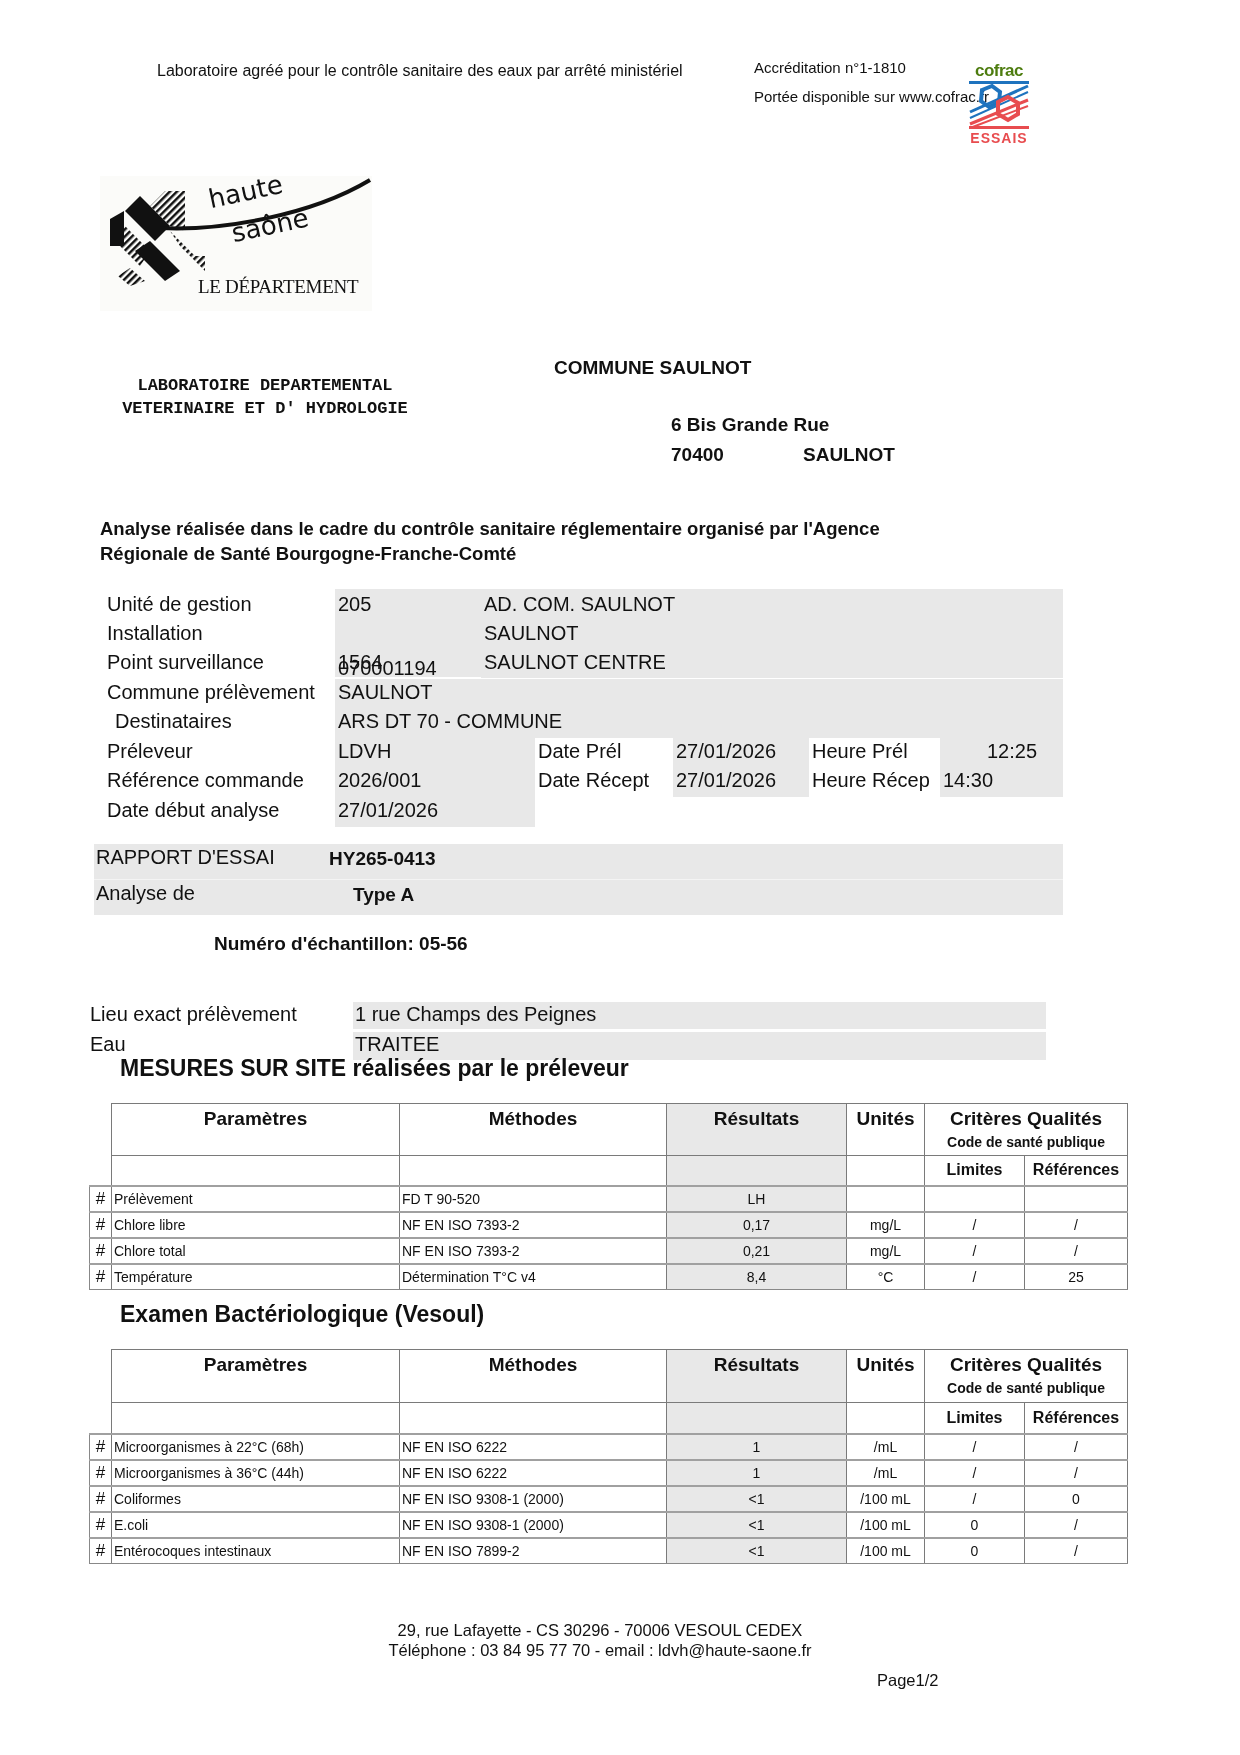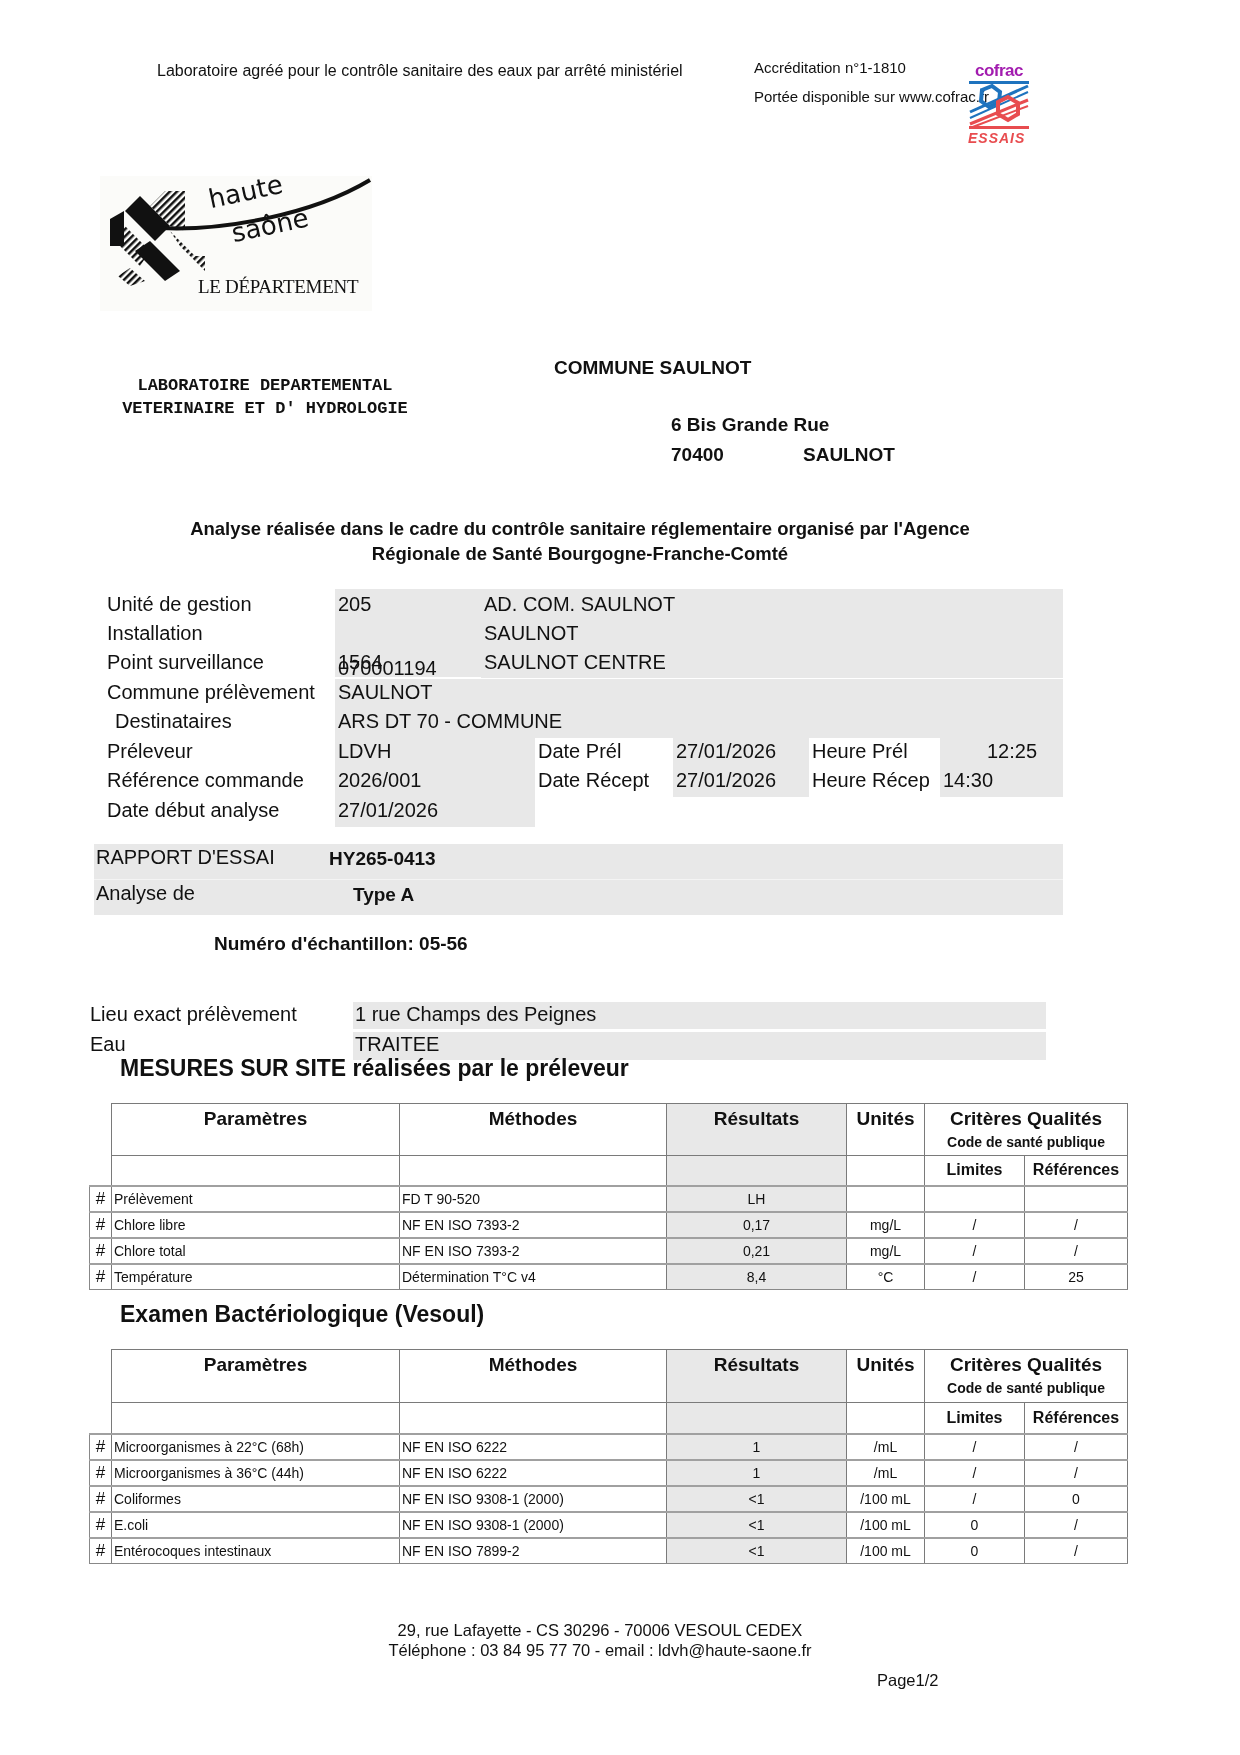--- a/index.html
+++ b/index.html
@@ -28,32 +28,32 @@
   table.res tr.data td { height: 24px; border-top: 2px solid #a0a0a0; border-bottom: 1px solid #888; }
 </style>
 </head>
 <body>
 
 <div class="abs hdr-small" style="left:157px; top:62px;">Laboratoire agréé pour le contrôle sanitaire des eaux par arrêté ministériel</div>
 <div class="abs tiny" style="left:754px; top:59px;">Accréditation n°1-1810</div>
 <div class="abs tiny" style="left:754px; top:88px;">Portée disponible sur www.cofrac.fr</div>
 
 <div class="abs" style="left:968px; top:62px; width:62px; height:86px;">
-  <div style="position:absolute; left:0; top:0; width:62px; text-align:center; font-weight:bold; font-size:17px; color:#a21caf; letter-spacing:-0.5px; line-height:18px;">cofrac</div>
+  <div style="position:absolute; left:0; top:0; width:62px; text-align:center; font-weight:bold; font-size:17px; color:#4d7c0f; letter-spacing:-0.5px; line-height:18px;">cofrac</div>
   <svg style="position:absolute; left:0; top:18px;" width="62" height="50" viewBox="0 0 62 50">
     <rect x="1" y="1" width="60" height="3" fill="#1e73be"></rect>
     <polygon points="14,10 24,6 32,12 31,22 21,27 13,21" fill="none" stroke="#1e73be" stroke-width="4"></polygon>
     <line x1="2" y1="32" x2="60" y2="6" stroke="#1e73be" stroke-width="3"></line>
     <line x1="2" y1="38" x2="60" y2="12" stroke="#1e73be" stroke-width="2"></line>
     <polygon points="30,22 40,17 50,23 50,34 40,40 30,34" fill="none" stroke="#e84c4f" stroke-width="4"></polygon>
     <line x1="2" y1="44" x2="60" y2="20" stroke="#e84c4f" stroke-width="3"></line>
     <line x1="2" y1="48" x2="60" y2="26" stroke="#e84c4f" stroke-width="2"></line>
     <rect x="1" y="46" width="60" height="3" fill="#e84c4f"></rect>
   </svg>
-  <div style="position:absolute; left:0; top:68px; width:62px; text-align:left; font-weight:bold; font-size:14px; color:#e84c4f; letter-spacing:1px;font-style:italic;">ESSAIS</div>
+  <div style="position:absolute; left:0; top:68px; width:62px; text-align:center; font-weight:bold; font-size:14px; color:#e84c4f; letter-spacing:1px;">ESSAIS</div>
 </div>
 
 <div class="abs" style="left:100px; top:176px; width:272px; height:135px; background:#fbfbf9;">
   <svg style="position:absolute; left:10px; top:10px;" width="110" height="100" viewBox="0 0 110 100">
     <defs>
       <pattern id="hatch" width="5" height="5" patternUnits="userSpaceOnUse" patternTransform="rotate(45)">
         <rect width="2.5" height="5" fill="#111"></rect>
       </pattern>
     </defs>
     <polygon points="0,33 14,25 14,60 0,60" fill="#111"></polygon>
@@ -75,21 +75,21 @@
 <div class="abs bold" style="left:100px; top:374px; width:330px; text-align:center; font-size:17px; line-height:23px;font-family:Liberation Mono, monospace;">
   <div>LABORATOIRE DEPARTEMENTAL</div>
   <div>VETERINAIRE ET D' HYDROLOGIE</div>
 </div>
 
 <div class="abs bold" style="left:554px; top:357px; font-size:19px;">COMMUNE SAULNOT</div>
 <div class="abs bold" style="left:671px; top:414px; font-size:19px;">6 Bis Grande Rue</div>
 <div class="abs bold" style="left:671px; top:444px; font-size:19px;">70400</div>
 <div class="abs bold" style="left:803px; top:444px; font-size:19px;">SAULNOT</div>
 
-<div class="abs bold" style="left:100px; top:516px; width:960px; text-align:center; font-size:18.5px; line-height:25px;">
+<div class="abs bold" style="left:100px; top:516px; width:960px; text-align:left; font-size:18.5px; line-height:25px;">
   <div>Analyse réalisée dans le cadre du contrôle sanitaire réglementaire organisé par l'Agence</div>
   <div>Régionale de Santé Bourgogne-Franche-Comté</div>
 </div>
 
 <div class="abs gray" style="left:335px; top:589px; width:728px; height:89px;"></div>
 <div class="abs" style="left:335px; top:677px; width:146px; height:2px; background:#fff;"></div>
 <div class="abs gray" style="left:335px; top:679px; width:728px; height:59px;"></div>
 <div class="abs gray" style="left:335px; top:738px; width:200px; height:89px;"></div>
 <div class="abs gray" style="left:673px; top:738px; width:136px; height:59px;"></div>
 <div class="abs gray" style="left:940px; top:738px; width:123px; height:59px;"></div>

